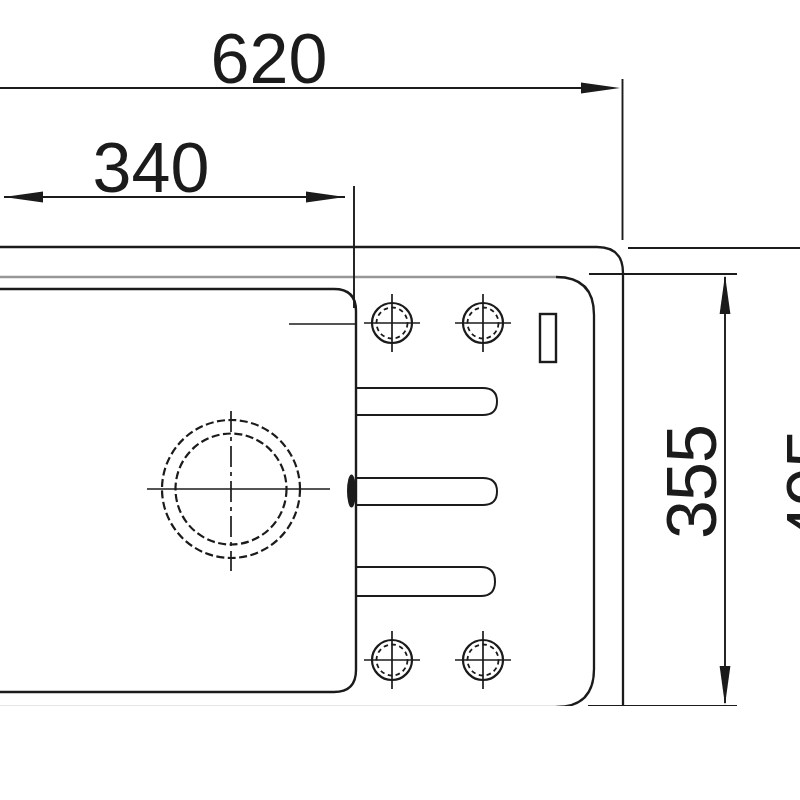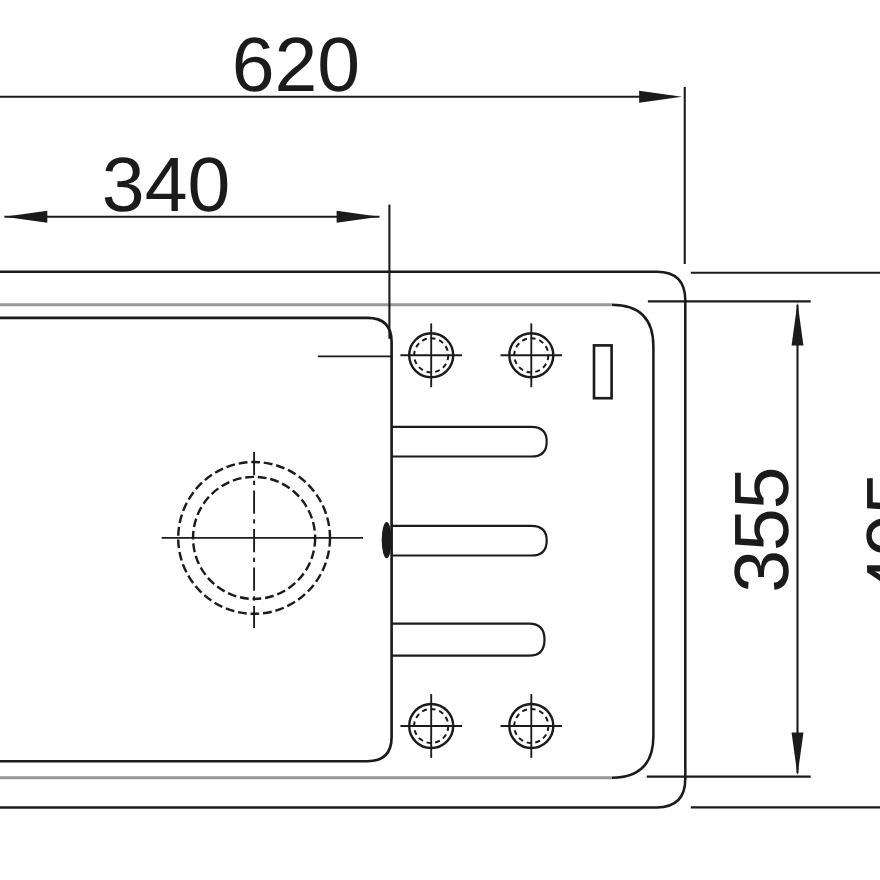--- a/index.html
+++ b/index.html
@@ -3,21 +3,21 @@
 <meta charset="utf-8">
 <style>
   html, body {
     margin: 0;
     padding: 0;
     background: #ffffff;
   }
   .canvas {
     position: relative;
     width: 800px;
-    height: 800px;
+    height: 706px;
     background: #ffffff;
     overflow: hidden;
   }
   svg { display: block; }
   svg text {
     font-family: "Liberation Sans", sans-serif;
     font-size: 70px;
     fill: #1b1b1b;
   }
 </style>

